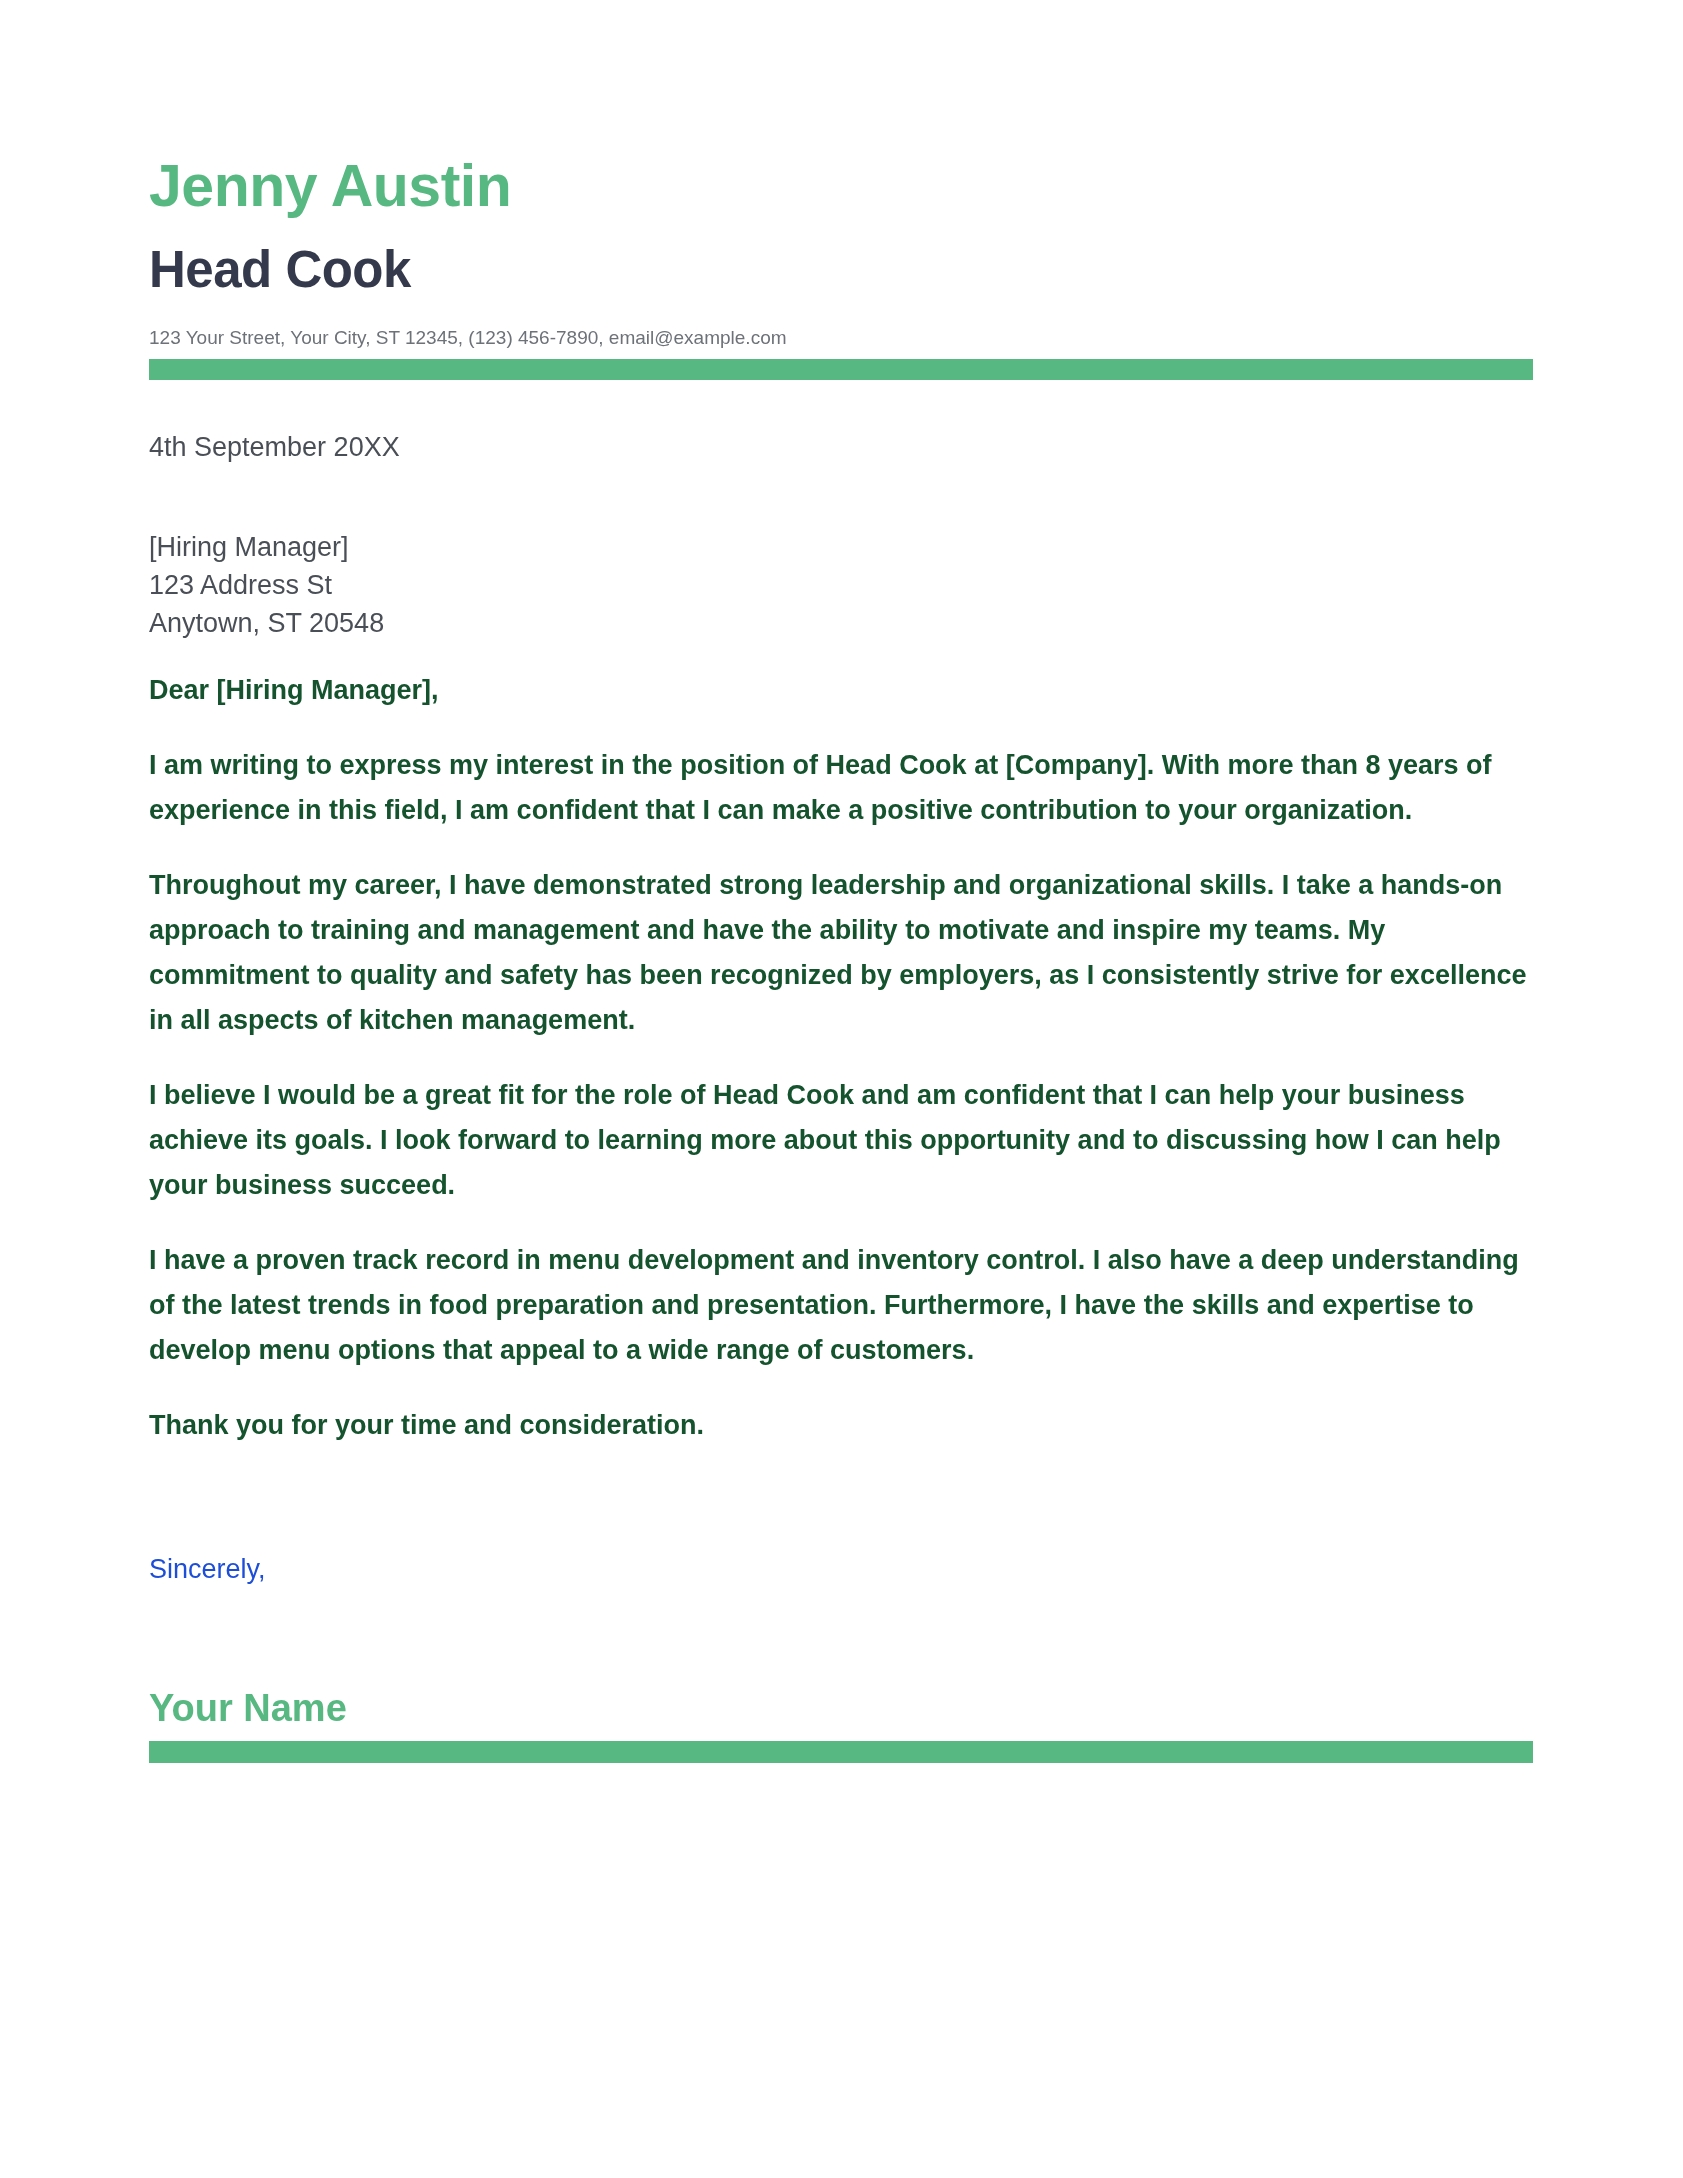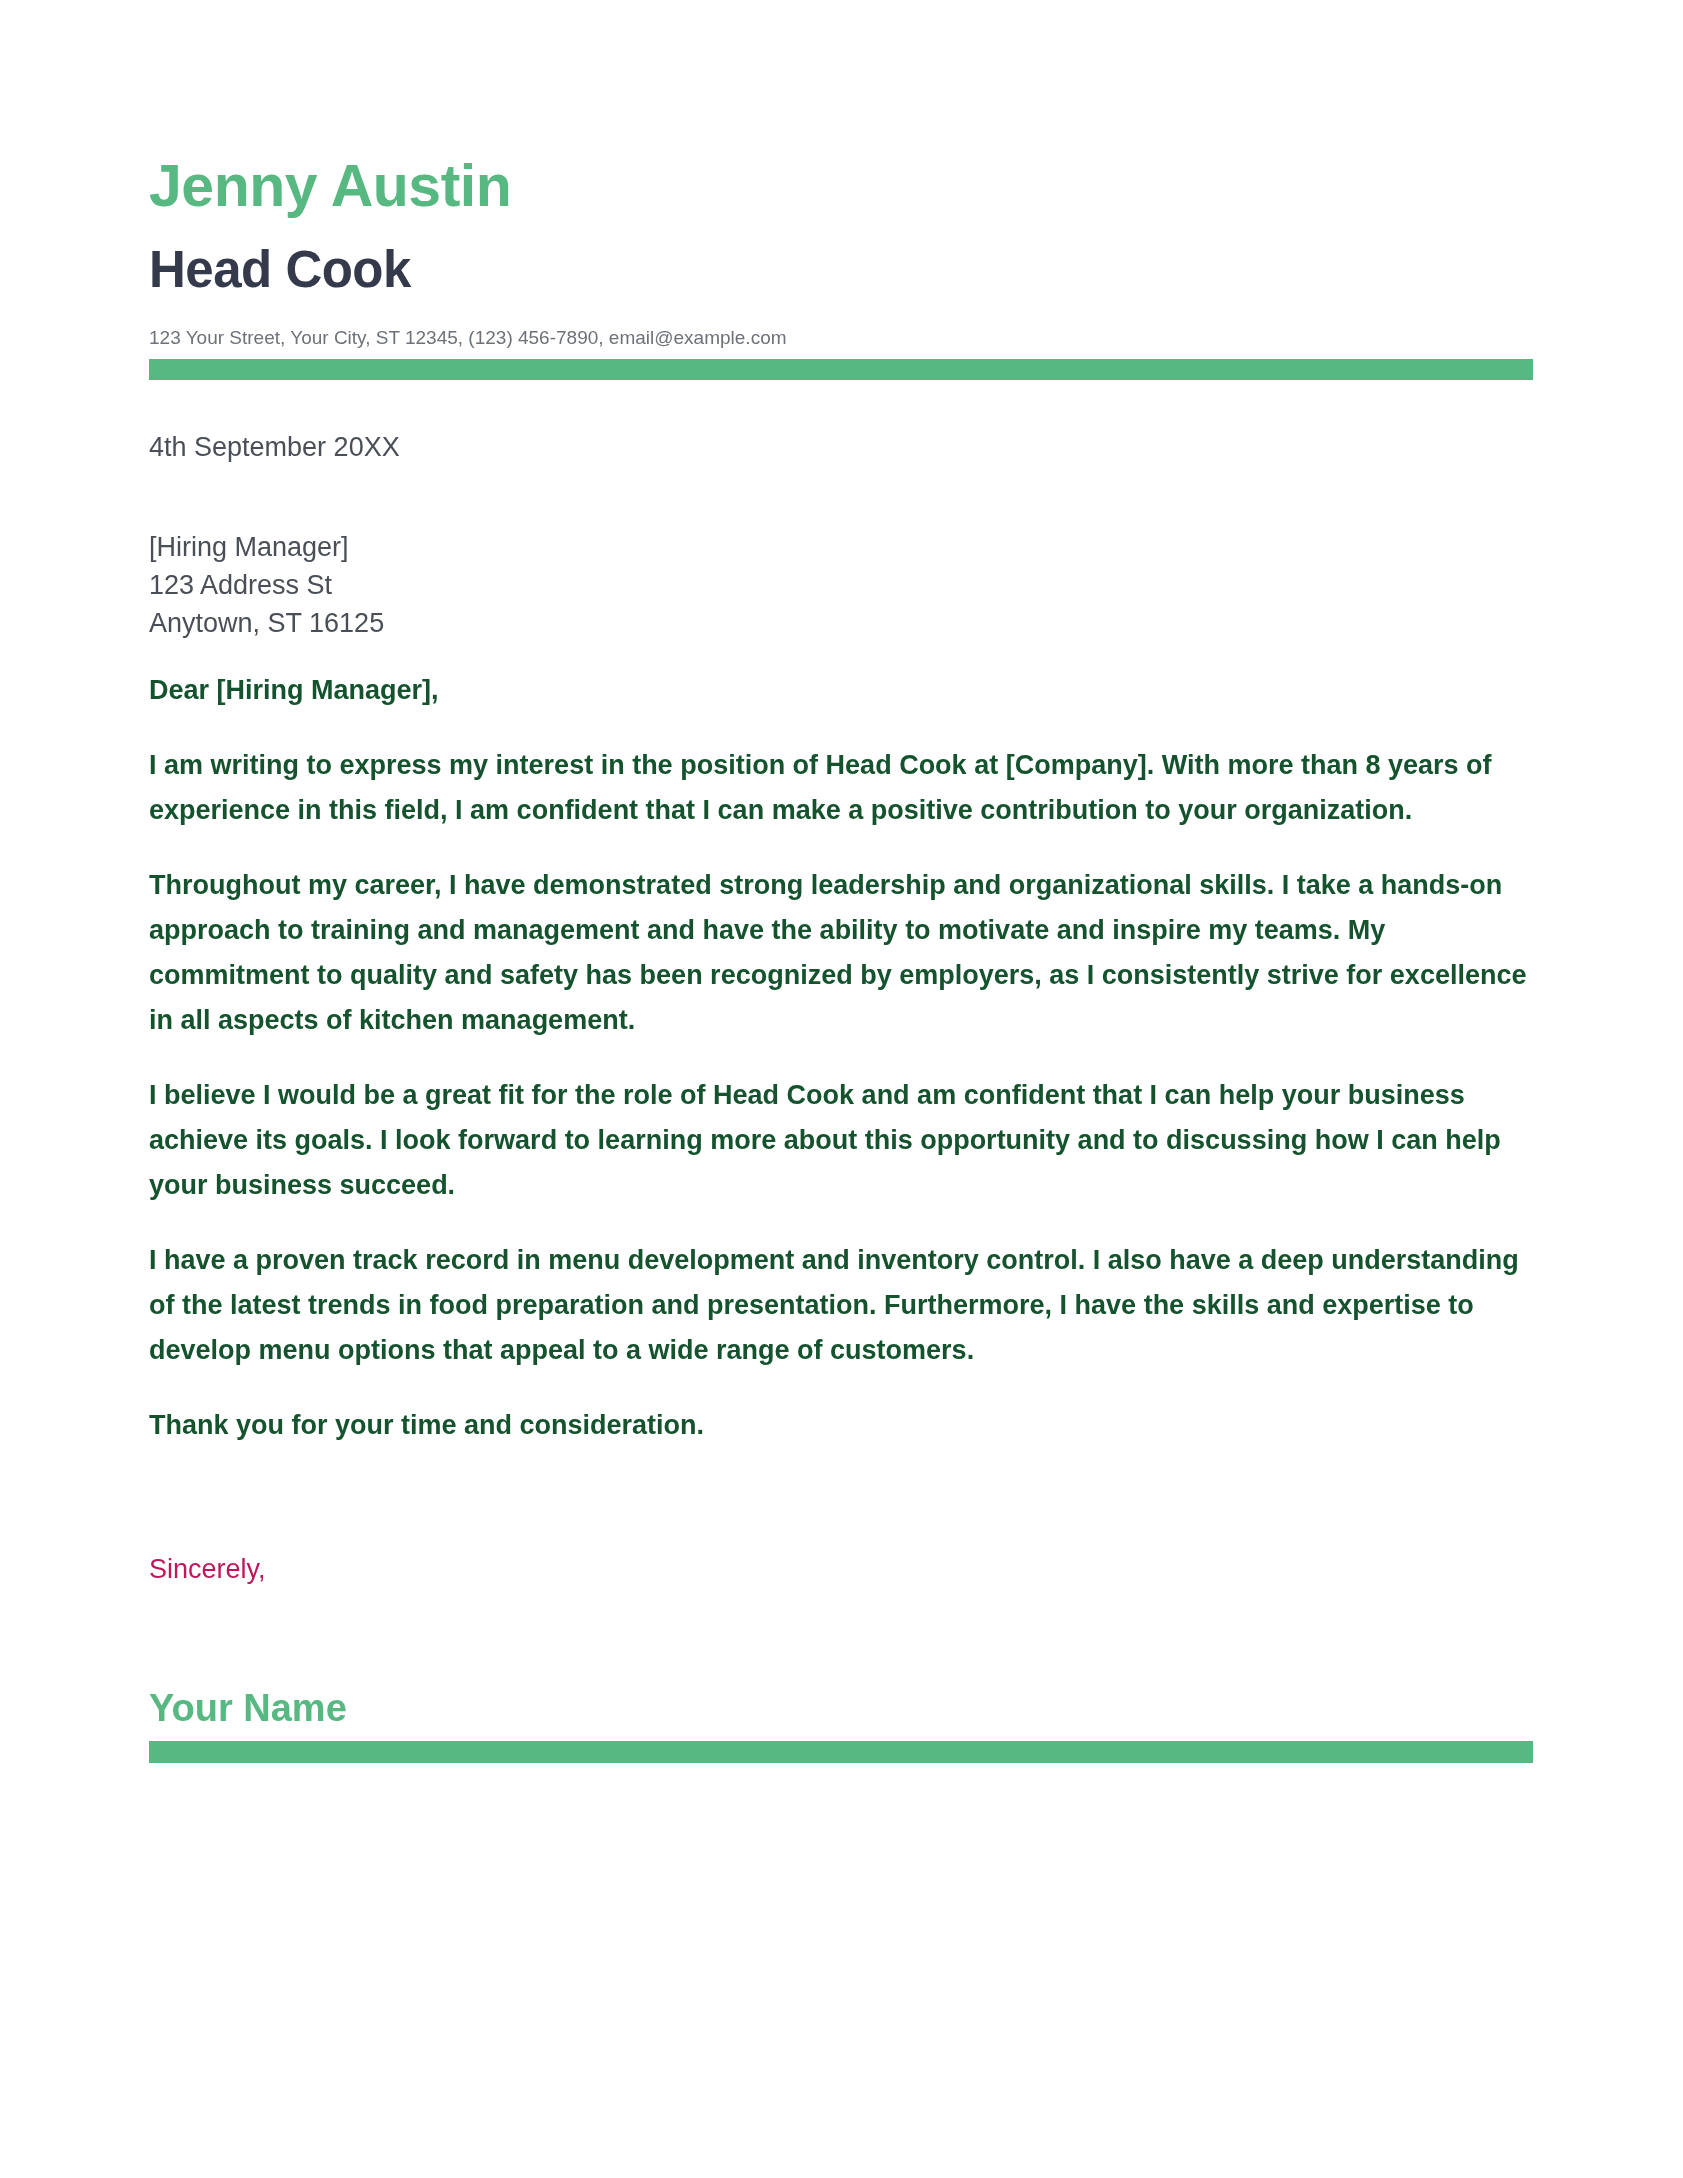--- a/index.html
+++ b/index.html
@@ -71,21 +71,21 @@
   .salutation {
     margin-top: 26px;
   }
   .body-copy {
     margin-top: 0;
   }
   .closing {
     margin: 99px 0 0 0;
     font-size: 27px;
     line-height: 45px;
-    color: #be185d;
+    color: #1d4ed8;
   }
   .signature-name {
     margin: 97px 0 0 0;
     font-size: 38px;
     line-height: 1.0;
     font-weight: bold;
     color: #57b881;
   }
   .footer-rule {
     margin-top: 14px;
@@ -104,21 +104,21 @@
 
   <p class="contact-line">123 Your Street, Your City, ST 12345, (123) 456-7890, email@example.com</p>
 
   <div class="rule"></div>
 
   <p class="date-line">4th September 20XX</p>
 
   <div class="recipient-block">
     <div>[Hiring Manager]</div>
     <div>123 Address St</div>
-    <div>Anytown, ST 16125</div>
+    <div>Anytown, ST 20548</div>
   </div>
 
   <p class="para salutation">Dear [Hiring Manager],</p>
 
   <div class="body-copy">
     <p class="para">I am writing to express my interest in the position of Head Cook at [Company]. With more than 8 years of experience in this field, I am confident that I can make a positive contribution to your organization.</p>
     <p class="para">Throughout my career, I have demonstrated strong leadership and organizational skills. I take a hands-on approach to training and management and have the ability to motivate and inspire my teams. My commitment to quality and safety has been recognized by employers, as I consistently strive for excellence in all aspects of kitchen management.</p>
     <p class="para">I believe I would be a great fit for the role of Head Cook and am confident that I can help your business achieve its goals. I look forward to learning more about this opportunity and to discussing how I can help your business succeed.</p>
     <p class="para">I have a proven track record in menu development and inventory control. I also have a deep understanding of the latest trends in food preparation and presentation. Furthermore, I have the skills and expertise to develop menu options that appeal to a wide range of customers.</p>
     <p class="para">Thank you for your time and consideration.</p>

